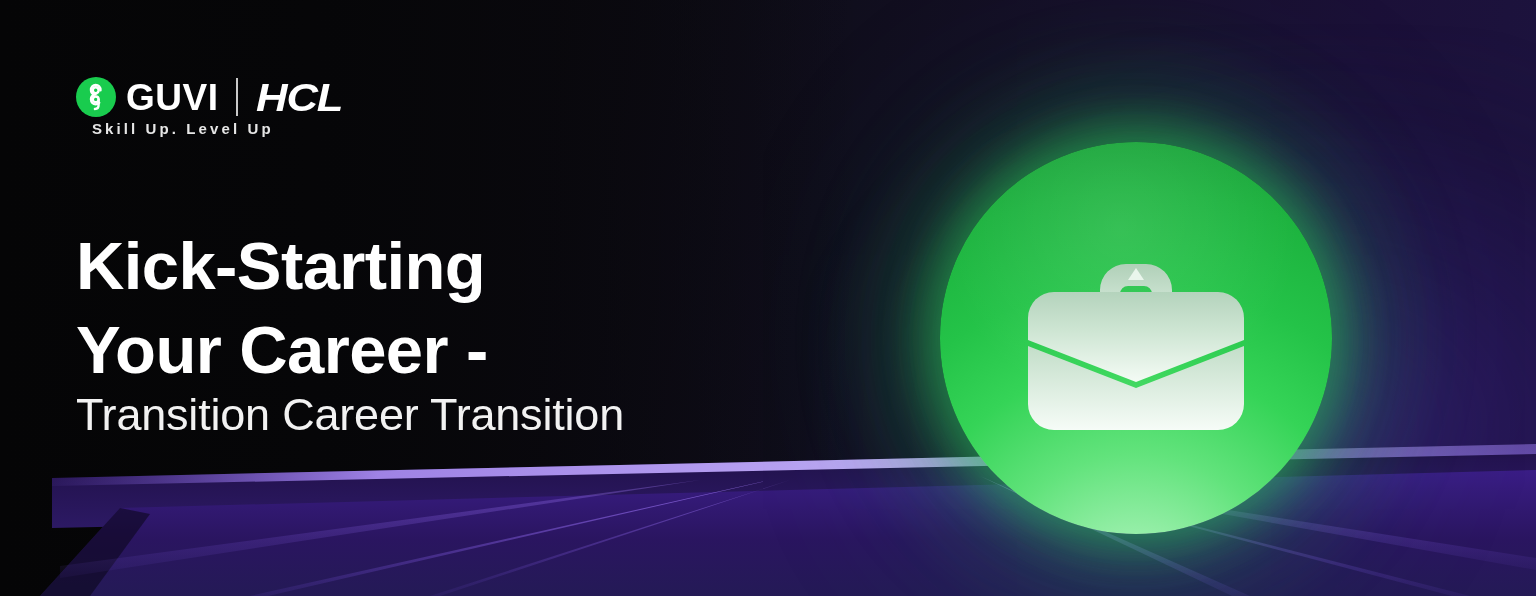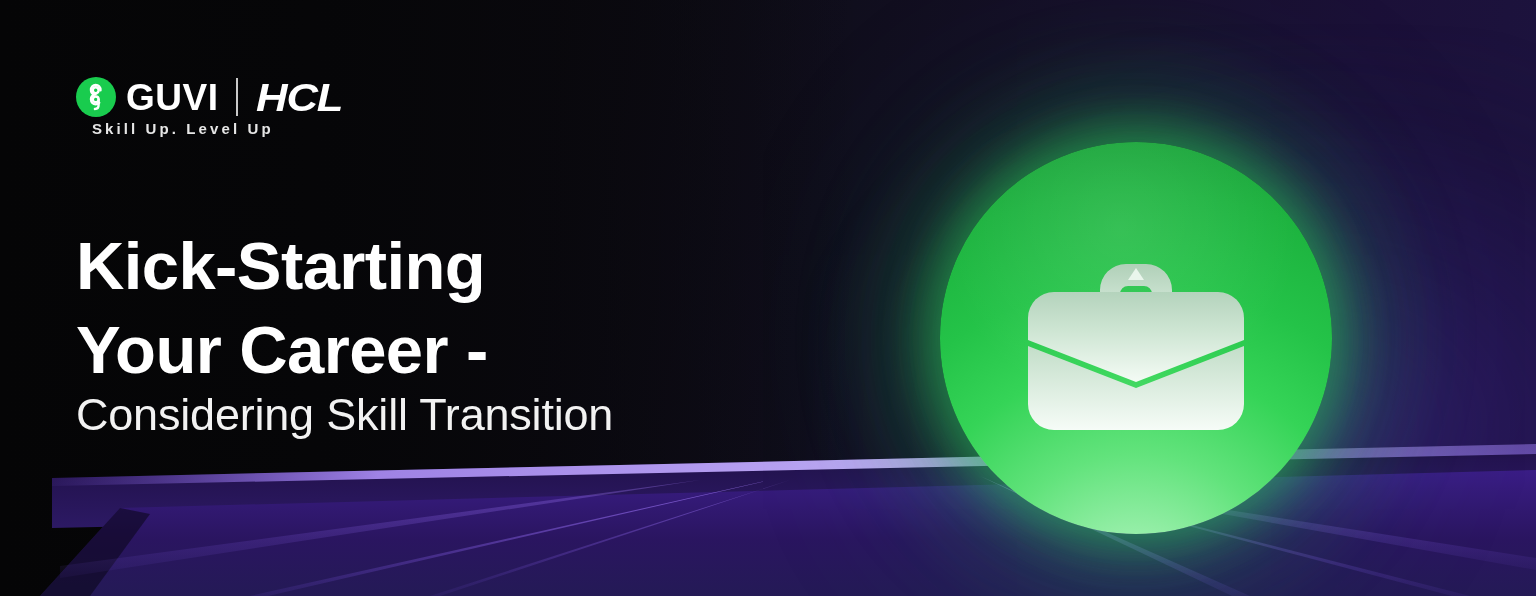--- a/index.html
+++ b/index.html
@@ -307,15 +307,15 @@
     </div>
     <div class="guvi-word">GUVI</div>
     <div class="logo-divider"></div>
     <div class="hcl-word">HCL</div>
   </div>
 
   <div class="tagline">Skill Up. Level Up</div>
 
   <div class="headline">Kick-Starting
 Your Career -</div>
-  <div class="subhead">Considering Skill Transition</div>
+  <div class="subhead">Transition Career Transition</div>
 
 </div>
 
 </body></html>

